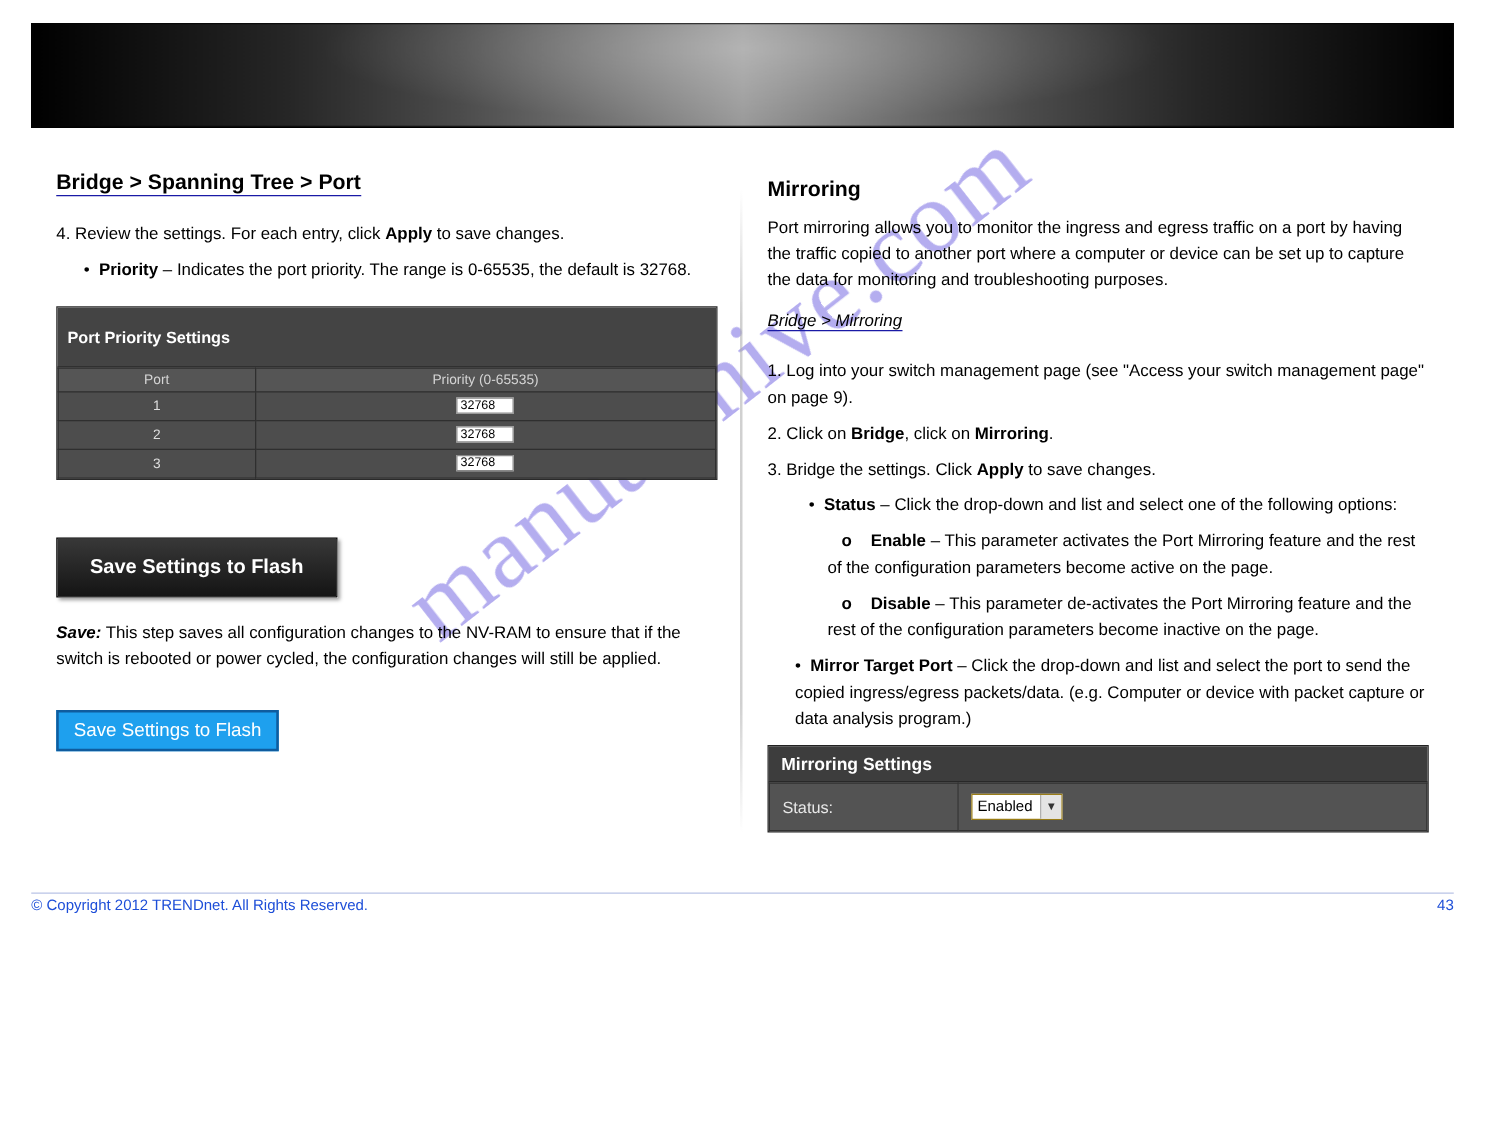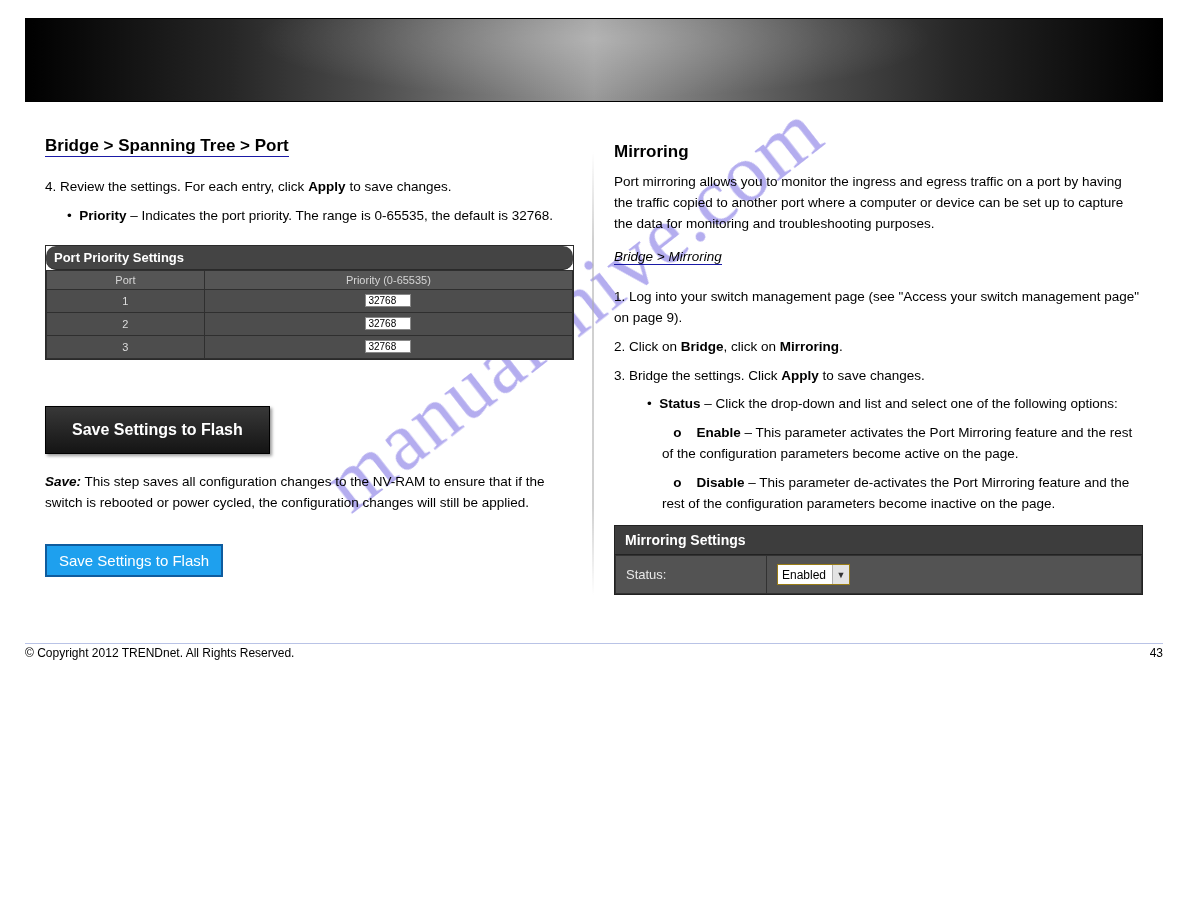--- a/index.html
+++ b/index.html
@@ -55,21 +55,21 @@
     margin: 24px 0 12px 0;
     display: inline-block;
     border-bottom: 1px solid #1a1aa6;
   }
   .ptext { color: #000; line-height: 1.55; margin: 8px 0; font-size: 13.5px; }
   .ptext .bold { font-weight: bold; }
   .note-label { font-weight: bold; font-style: italic; }
 
   
   .ppwrap { margin-top: 18px; border: 1px solid #2a2a2a; }
-  .ppheader { background: #444; color: #fff; font-weight: bold; font-size: 13px; padding: 4px 8px; border-bottom: 1px solid #2a2a2a; border-radius: 10px; }
+  .ppheader { background: #444; color: #fff; font-weight: bold; font-size: 13px; padding: 16px 8px; border-bottom: 1px solid #2a2a2a; }
   table.pp { border-collapse: collapse; width: 100%; background: #4d4d4d; }
   table.pp th { background: #555; color: #d5d5d5; font-weight: normal; font-size: 11px; padding: 3px 6px; border: 1px solid #2f2f2f; text-align: center; }
   table.pp td { background: #4d4d4d; color: #ddd; font-size: 11px; padding: 3px 6px; border: 1px solid #2f2f2f; text-align: center; height: 16px; }
   table.pp input.valbox { width: 40px; font-size: 10px; padding: 0 2px; background: #fff; border: 1px solid #888; color: #000; text-align: left; }
 
   
   .save-dark {
     display: inline-block; margin-top: 46px;
     background: linear-gradient(180deg, #383838, #141414);
     color: #fff; font-weight: bold; font-size: 16px;
@@ -118,21 +118,21 @@
     font-size: 82px;
     color: rgba(111,97,224,0.52);
     font-family: Georgia, 'Times New Roman', serif;
     pointer-events: none;
     user-select: none;
     white-space: nowrap;
     letter-spacing: 2px;
   }
 
   hr.footerline { margin: 18px 25px 0 25px; border: none; border-top: 1px solid #b9c3e6; }
-  .footer { display: flex; justify-content: space-between; padding: 2px 25px 20px 25px; font-size: 12px; color: #000000; }
+  .footer { display: flex; justify-content: space-between; padding: 2px 25px 20px 25px; font-size: 12px; color: #1d4ed8; }
 </style>
 </head>
 <body>
 
 <div class="watermark">manualshive.com</div>
 
 <div class="topband"></div>
 
 <div class="content">
 
@@ -199,20 +199,21 @@
     <p class="ptext">
       <span>3.</span><span> Bridge the settings. Click </span><span class="bold">Apply</span><span> to save changes.</span>
     </p>
 
     <p class="ptext" style="margin-left:33px;">•&nbsp;&nbsp;<span class="bold">Status </span><span>– Click the drop-down and list and select one of the following options:</span></p>
 
     <p class="ptext" style="margin-left:48px; white-space:pre-wrap;"><span class="bold">   o    Enable </span><span>– This parameter activates the Port Mirroring feature and the rest of the configuration parameters become active on the page.</span></p>
 
     <p class="ptext" style="margin-left:48px; white-space:pre-wrap;"><span class="bold">   o    Disable </span><span>– This parameter de-activates the Port Mirroring feature and the rest of the configuration parameters become inactive on the page.</span></p>
 
+    <p class="ptext" style="margin-left:22px;">•&nbsp;&nbsp;<span class="bold">Mirror Target Port </span><span>– Click the drop-down and list and select the port to send the copied ingress/egress packets/data. (e.g. Computer or device with packet capture or data analysis program.)</span></p>
 
     <div class="mirwrap">
       <div class="mirhead">Mirroring Settings</div>
       <table class="mir">
         <tbody>
             <tr>
           <td class="label">Status:</td>
           <td>
             <span class="selectish">
               <span class="sval">Enabled</span>

